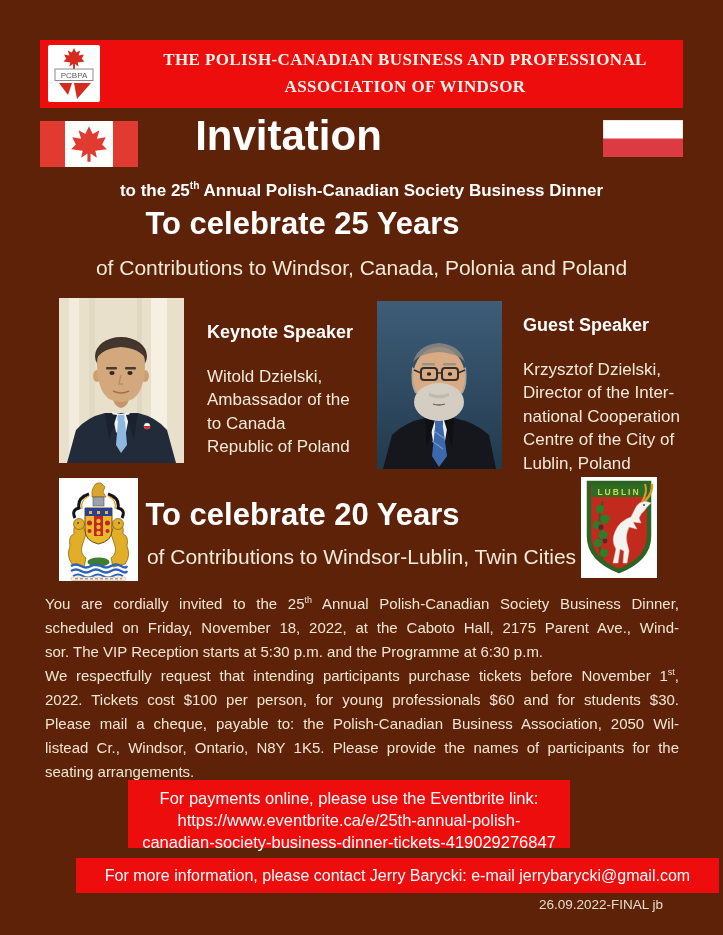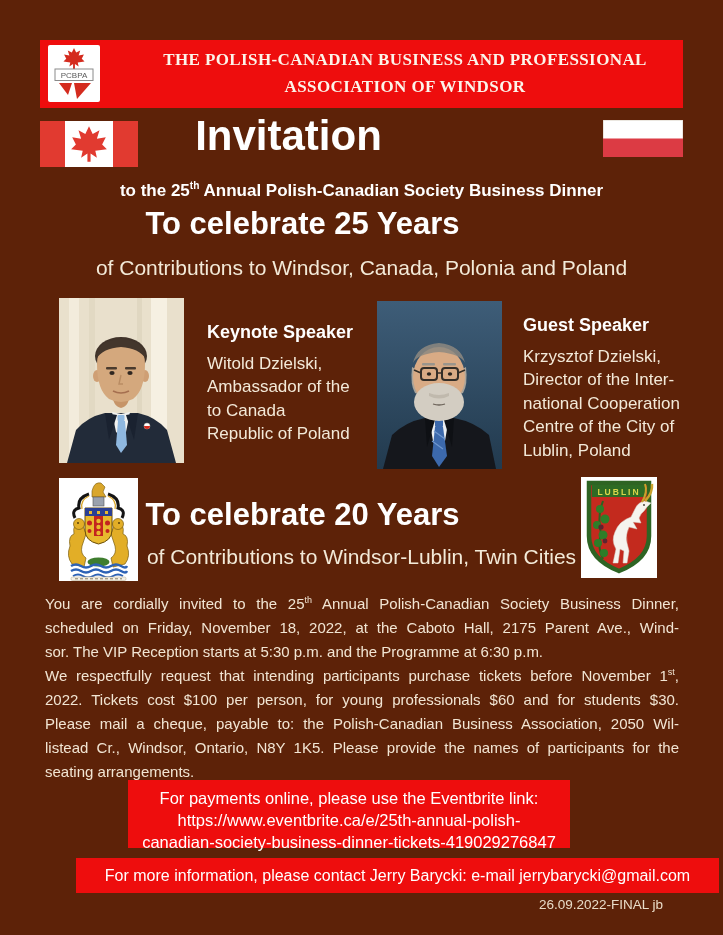--- a/index.html
+++ b/index.html
@@ -23,21 +23,21 @@
 
   .h-big{left:0;width:605px;text-align:center;color:#FFFFFF;font-size:31px;font-weight:bold;}
   .h-sub{left:0;width:723px;text-align:center;color:#F3EAD8;font-size:21px;}
   .h25{top:206px;} .sub25{top:256px;}
   .h20{top:497px;} .sub20{top:545px;}
 
   
   .photo1{left:59px;top:298px;width:125px;height:165px;}
   .photo2{left:377px;top:301px;width:125px;height:168px;}
   .spk{width:190px;color:#F3E9D8;font-size:17px;line-height:23.5px;}
-  .spk .role{color:#FFFFFF;font-weight:bold;font-size:18px;margin-bottom:7px;}
+  .spk .role{color:#FFFFFF;font-weight:bold;font-size:18px;margin-bottom:20px;}
   .spk1{left:207px;top:321px;} .spk2{left:523px;top:314px;}
 
   
   .windsor{left:59px;top:478px;width:79px;height:103px;background:#fff;}
   .lublin{left:581px;top:477px;width:76px;height:101px;background:#fff;}
 
   
   .para{left:45px;width:634px;color:#F2E5D3;font-size:15px;}
   .para1{top:592px;} .para2{top:664px;}
   .pline{line-height:24px;text-align:justify;text-align-last:justify;white-space:nowrap;}

